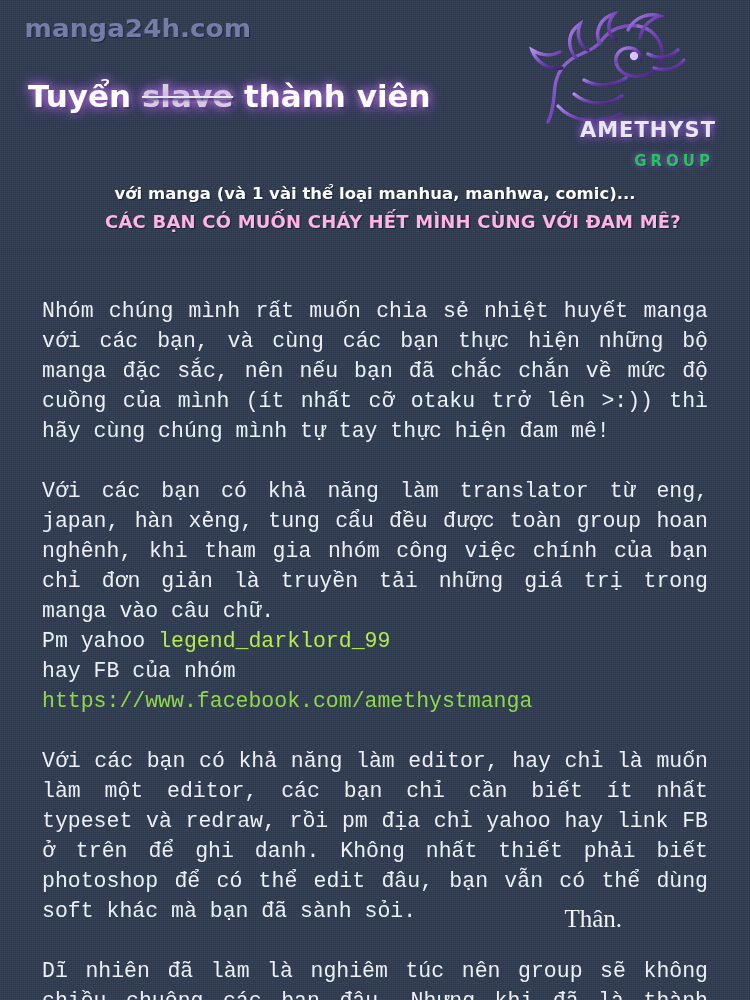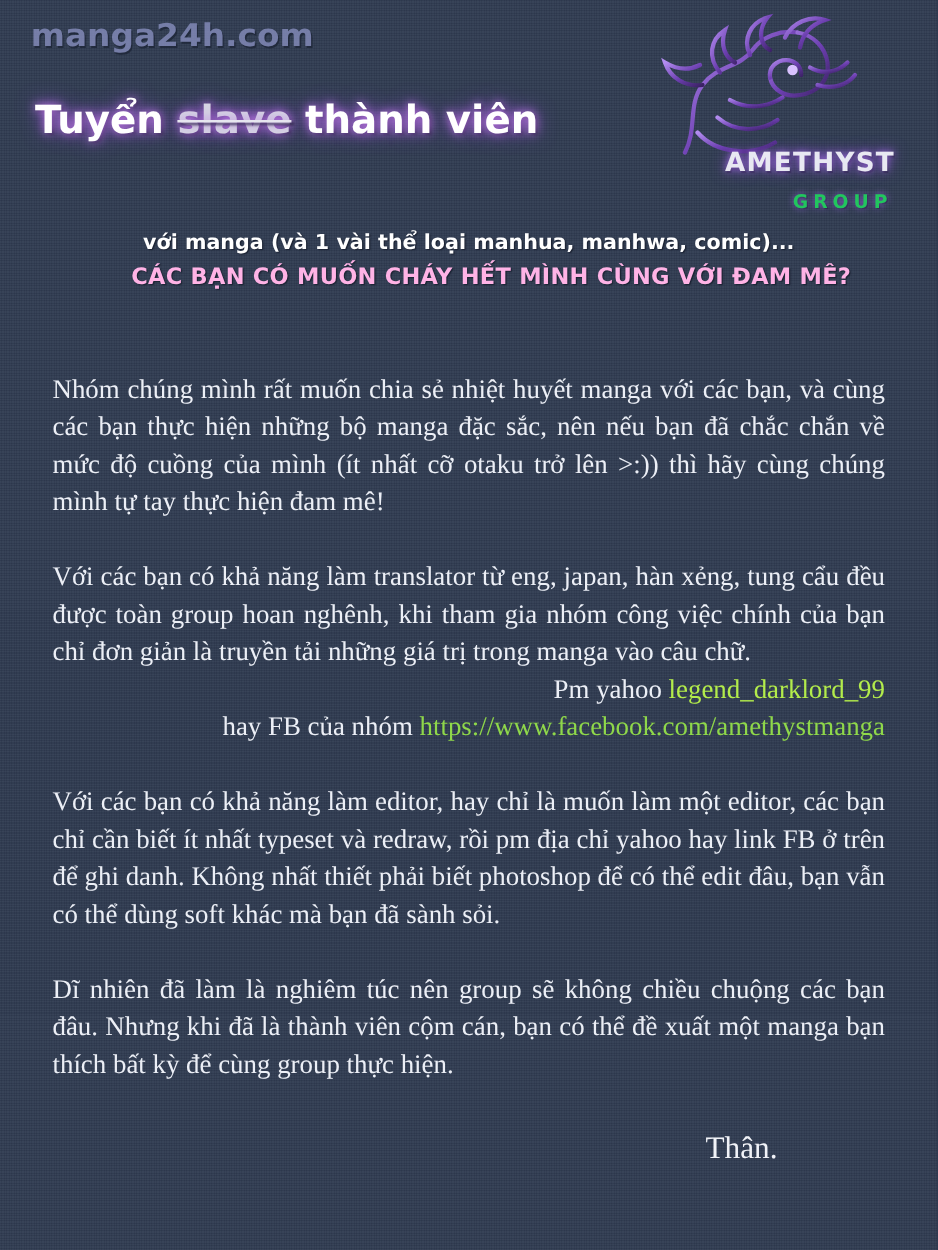--- a/index.html
+++ b/index.html
@@ -143,29 +143,30 @@
     top: 296px;
     width: 666px;
     color: #eceff6;
     font-family: "Liberation Serif", serif;
     font-size: 21.5px;
     line-height: 30px;
     text-align: justify;
   }
   .body-text p {
     margin: 0 0 30px 0;
+    font-family: Liberation Mono, monospace;
   }
   .body-text p:last-child { margin-bottom: 0; }
   .yahoo-id {
     color: #b3ec4b;
   }
   .fb-link {
     color: #8fd84a;
   }
-  .line-plain { display: block; text-align: right; }
+  .line-plain { display: block; text-align: left; }
 
   .signature {
     position: absolute;
     right: 128px;
     top: 905px;
     color: #f1f3f8;
     font-family: "Liberation Serif", serif;
     font-size: 25px;
   }
 </style>

